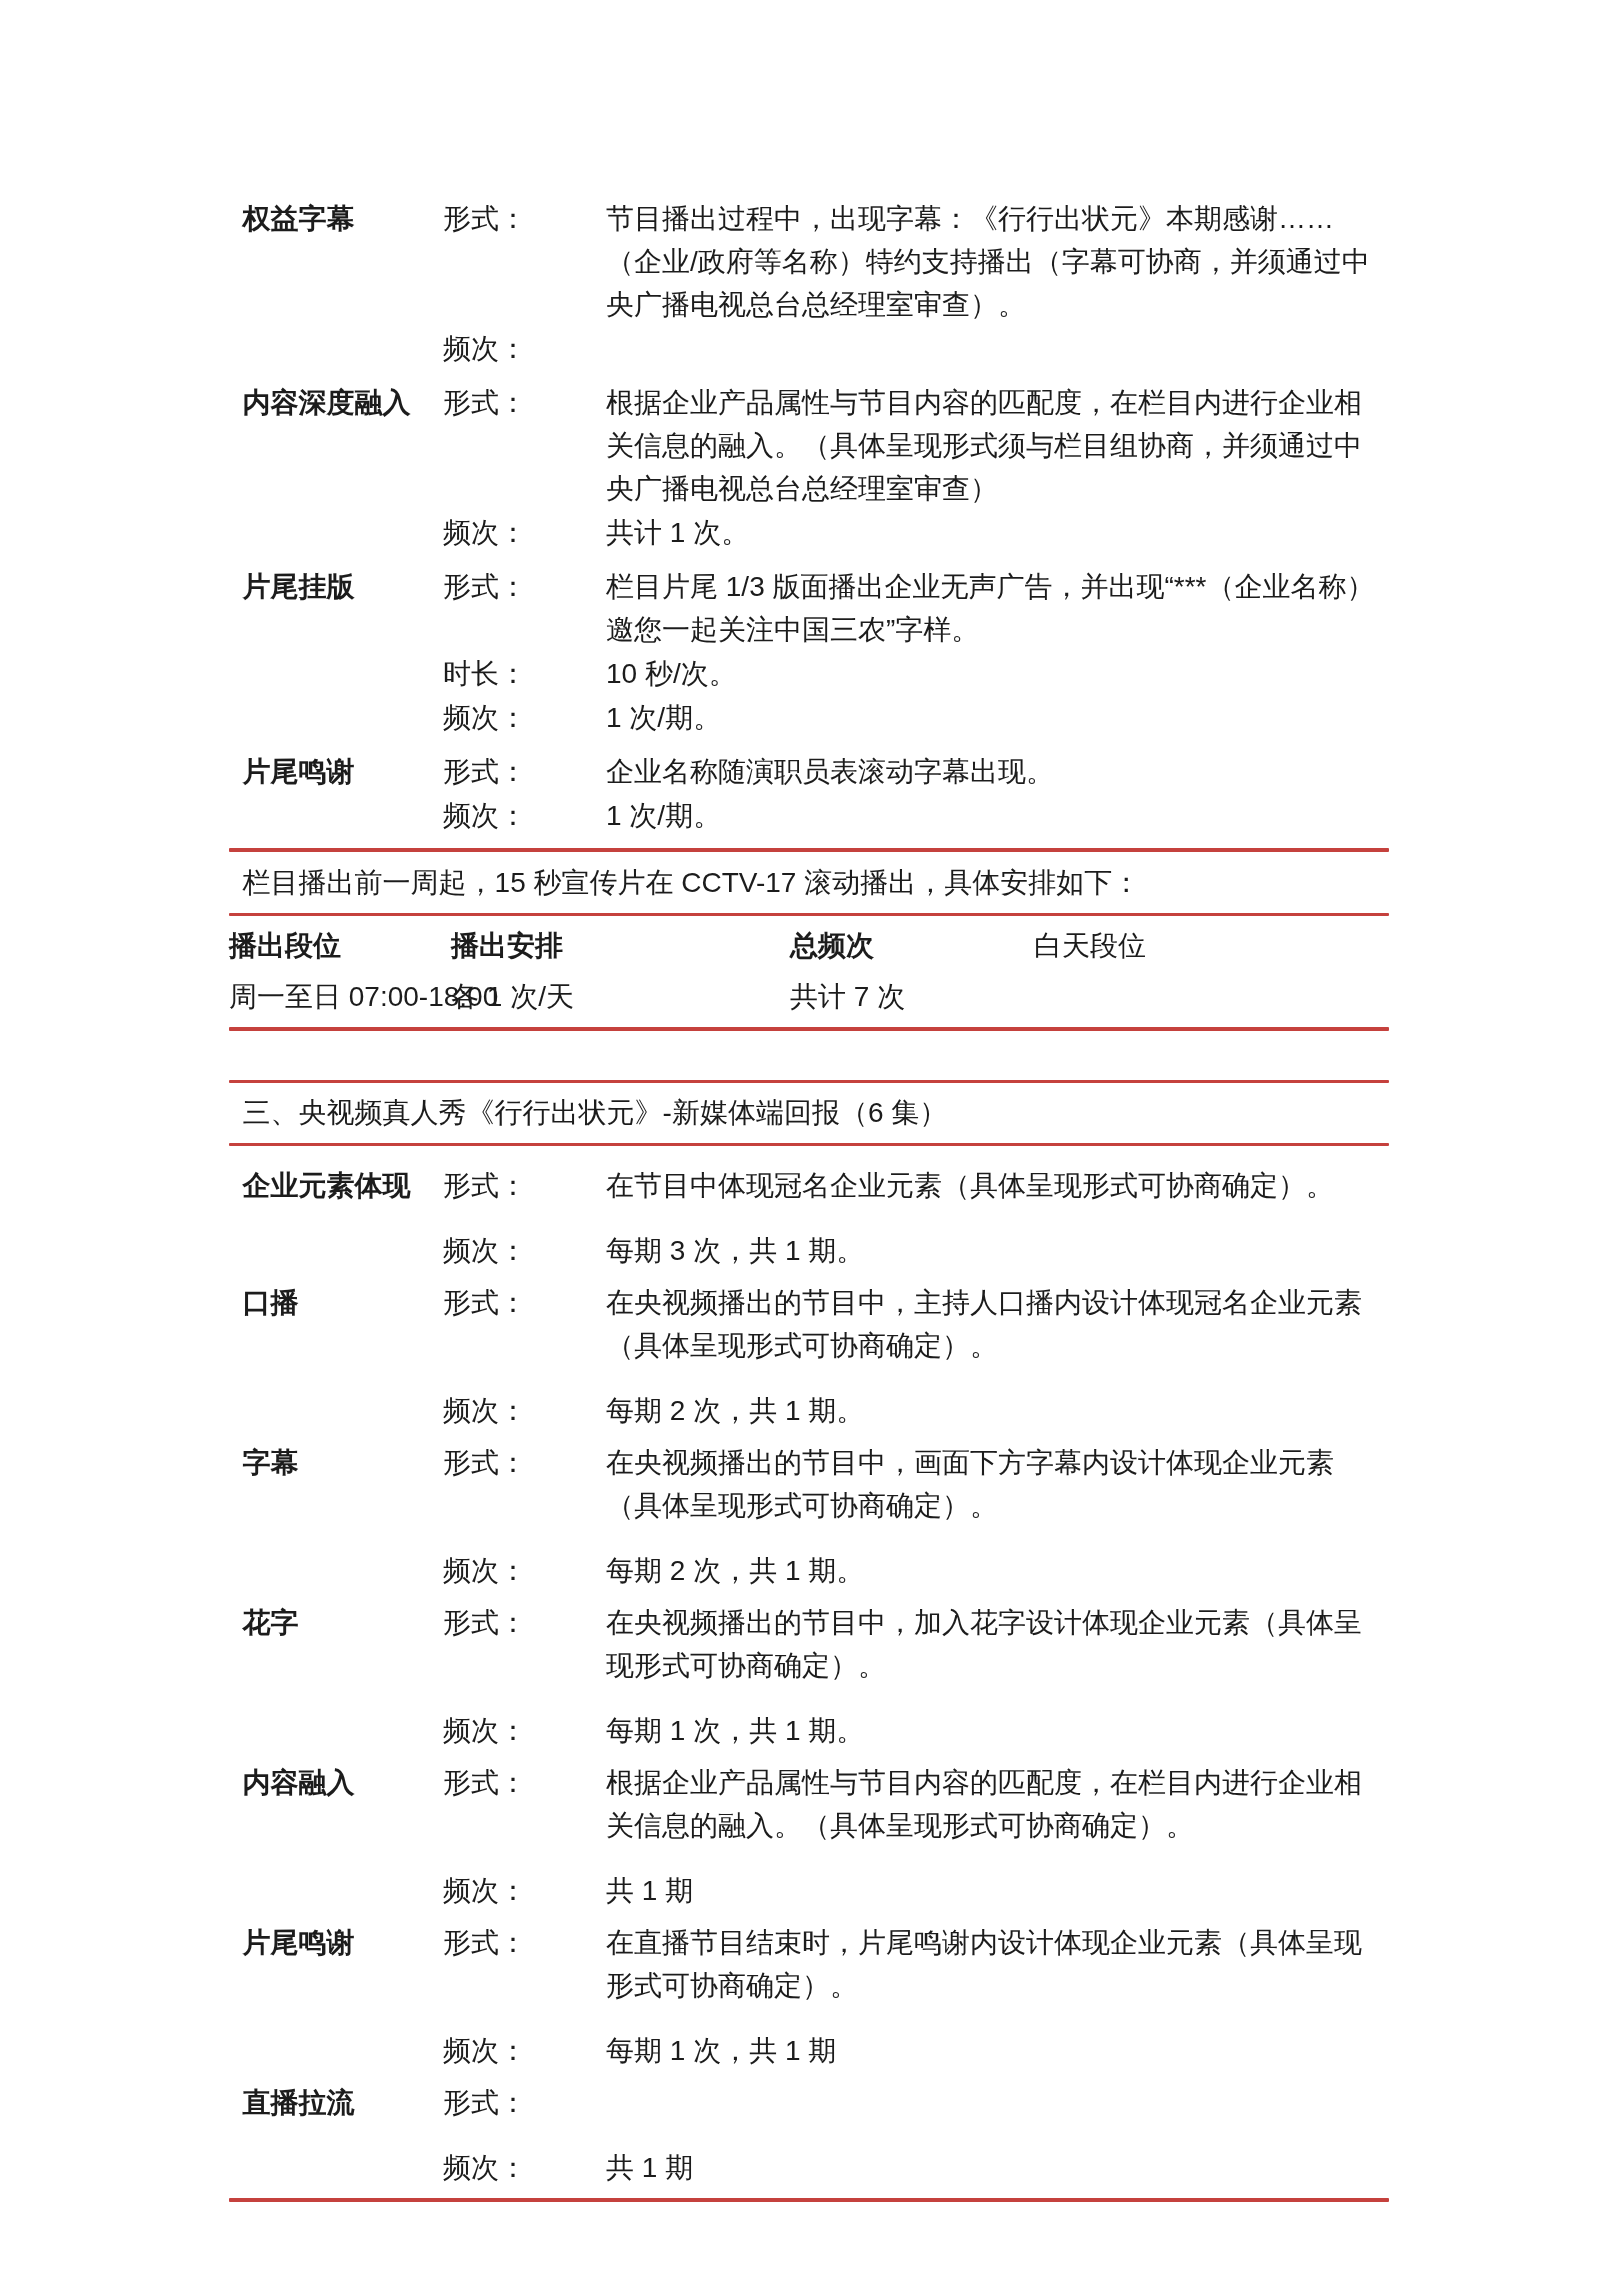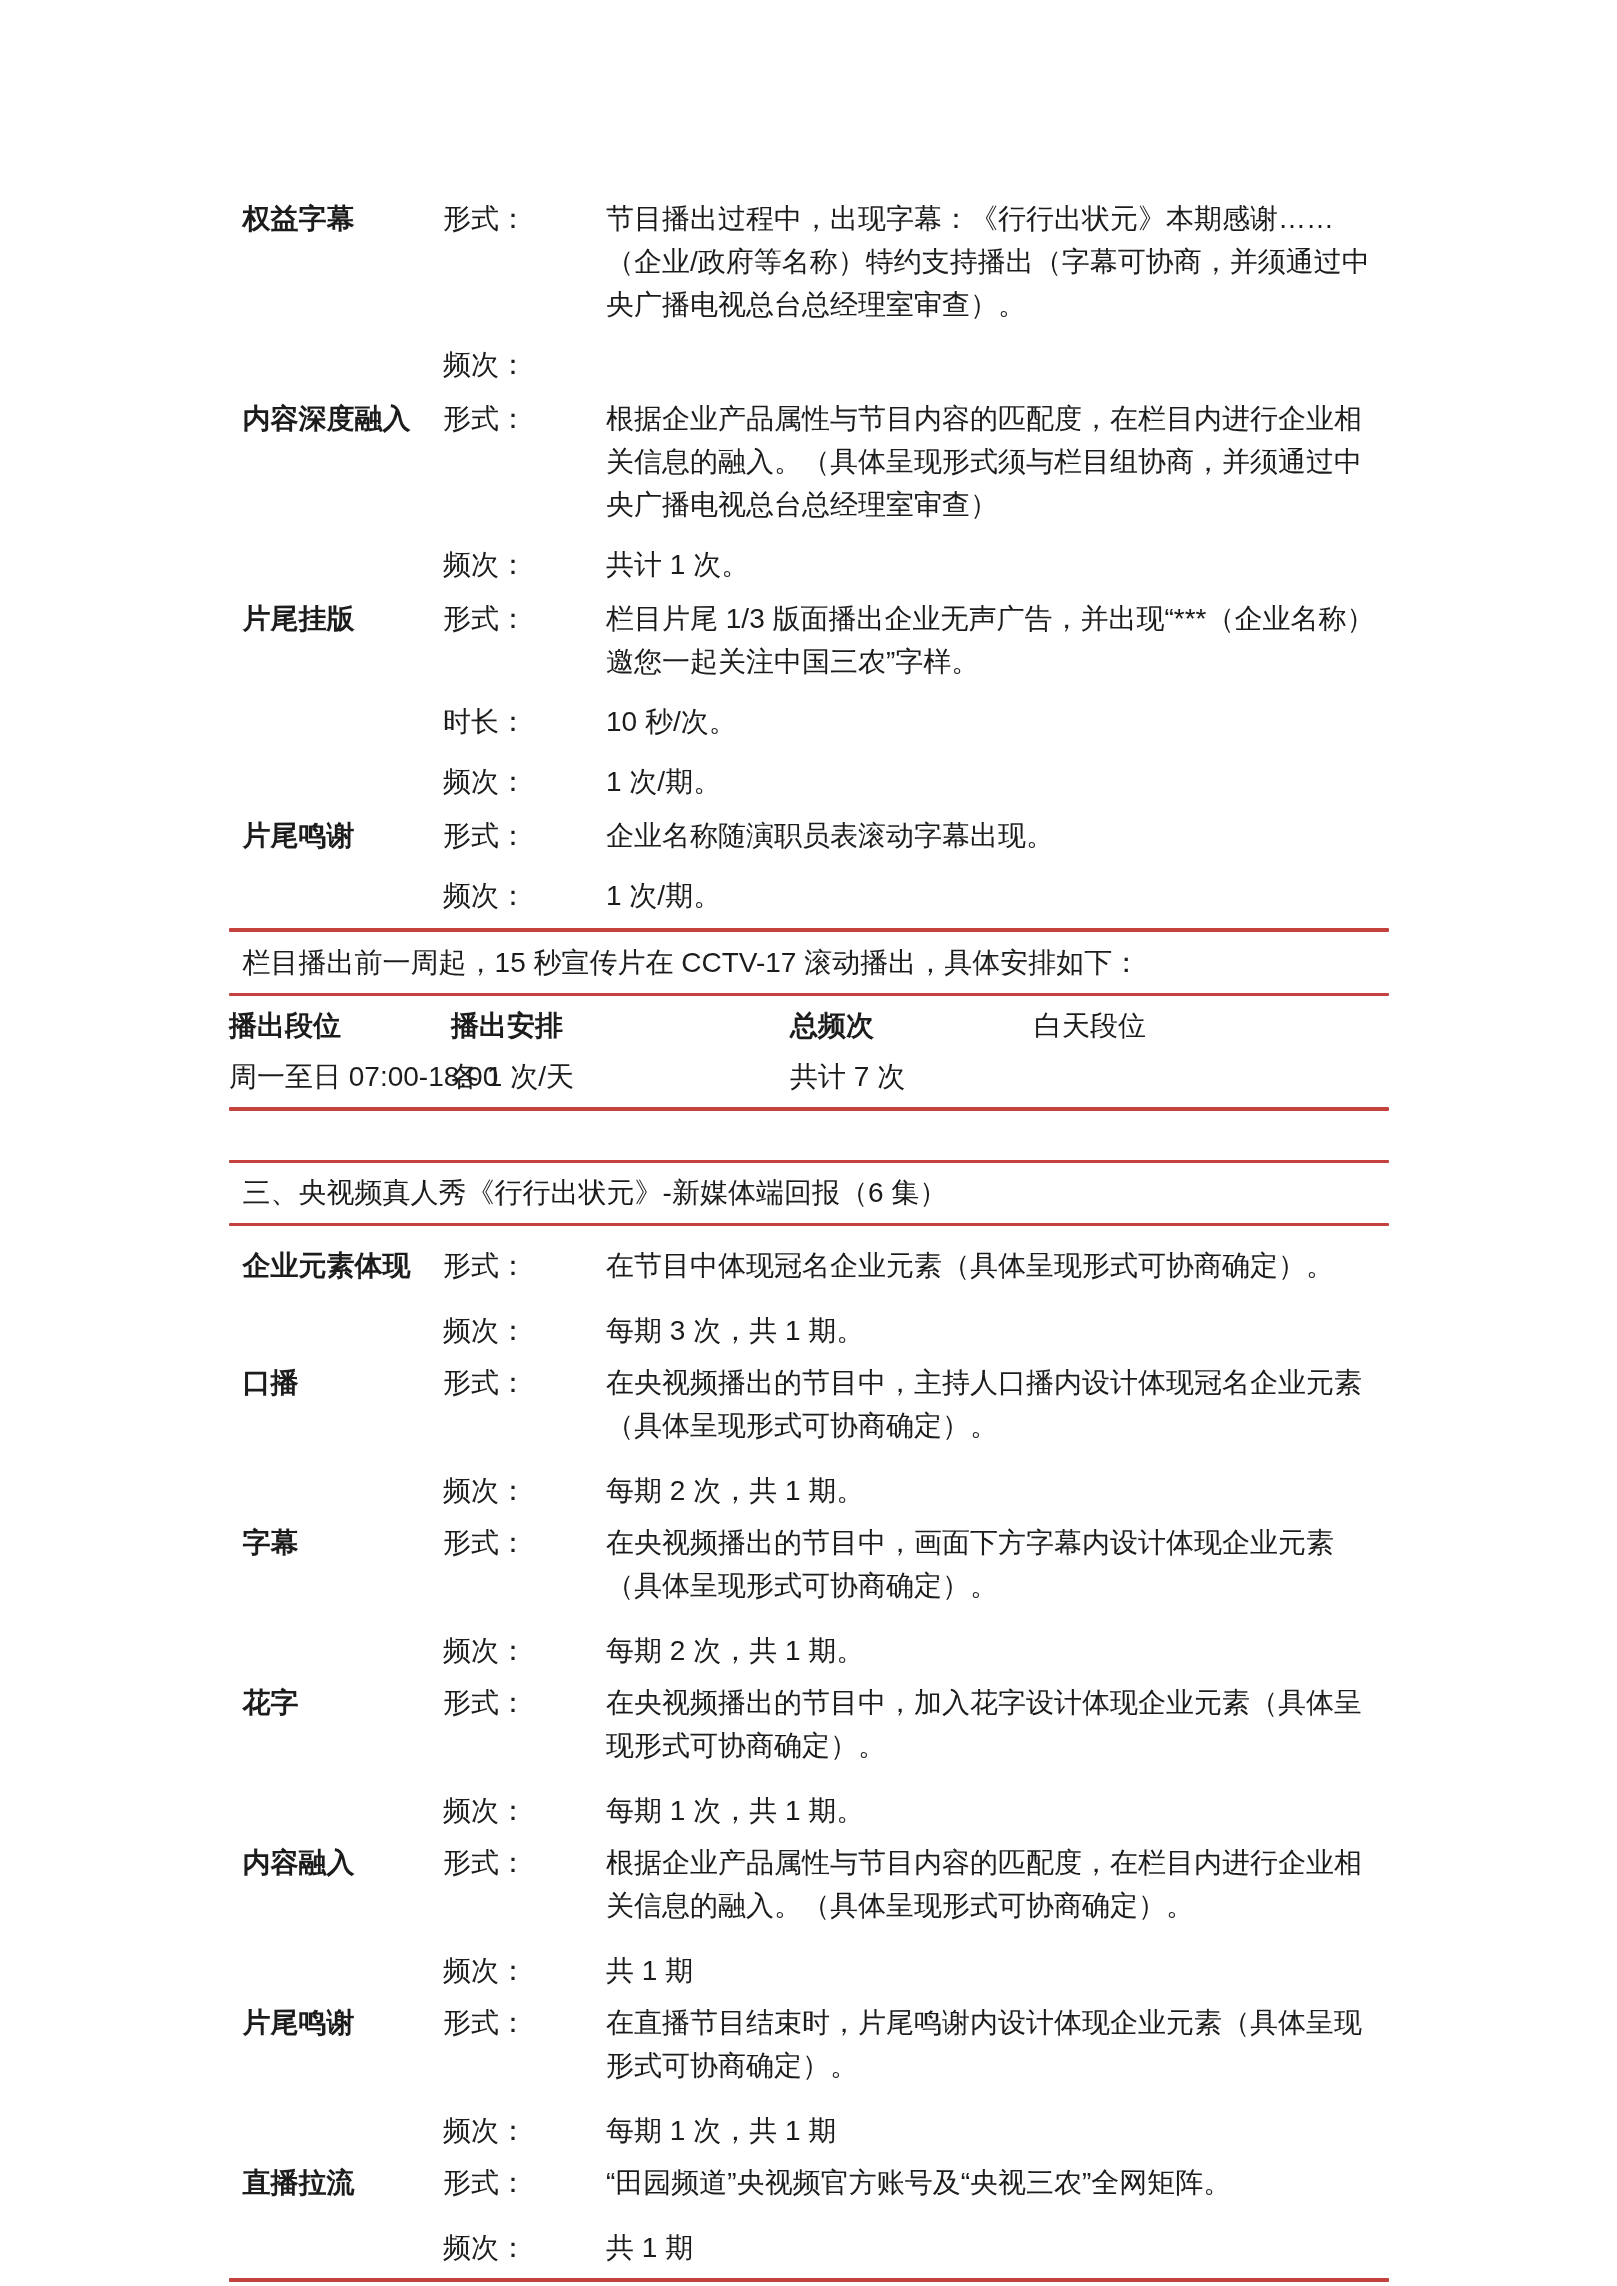--- a/index.html
+++ b/index.html
@@ -17,21 +17,21 @@
     left:229px;
     top:197px;
     width:1160px;
     font-size:28px;
     line-height:43px;
   }
   
   .brow{
     display:grid;
     grid-template-columns:214px 163px 1fr;
-    row-gap:17px;
+    row-gap:1px;
     margin-bottom:11px;
   }
   .lbl{grid-column:1;grid-row:1;font-weight:bold;padding-left:13.6px;}
   .key{grid-column:2;}
   .val{grid-column:3;}
   .rule{
     height:3.6px;
     background:#c5413d;
     border-radius:0.9px;
   }
@@ -172,21 +172,20 @@
         <div class="lbl">片尾鸣谢</div>
         <div class="key">形式：</div>
         <div class="val">在直播节目结束时，片尾鸣谢内设计体现企业元素（具体呈现形式可协商确定）。</div>
         <div class="key">频次：</div>
         <div class="val">每期 1 次，共 1 期</div>
       </div>
 
       <div class="brow">
         <div class="lbl">直播拉流</div>
         <div class="key">形式：</div>
-        <div class="val">“田园频道”央视频官方账号及“央视三农”全网矩阵。</div>
         <div class="key">频次：</div>
         <div class="val">共 1 期</div>
       </div>
 
     </div>
 
     <div class="rule last-rule"></div>
 
   </div>
 </div>

